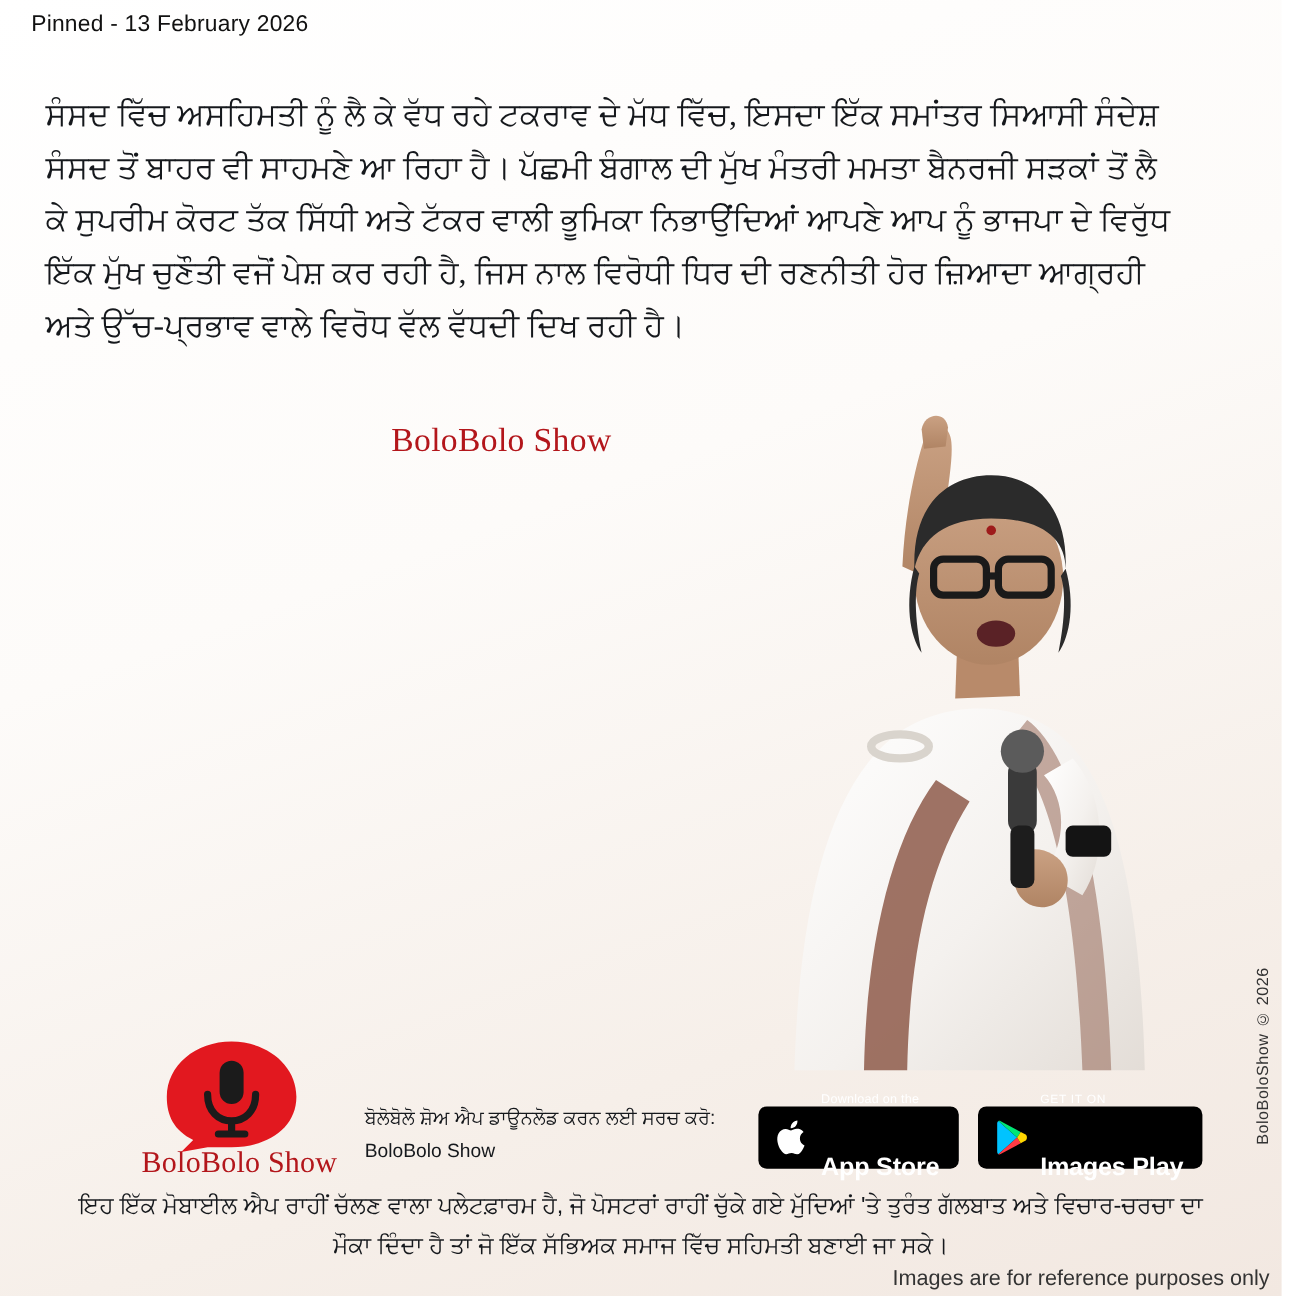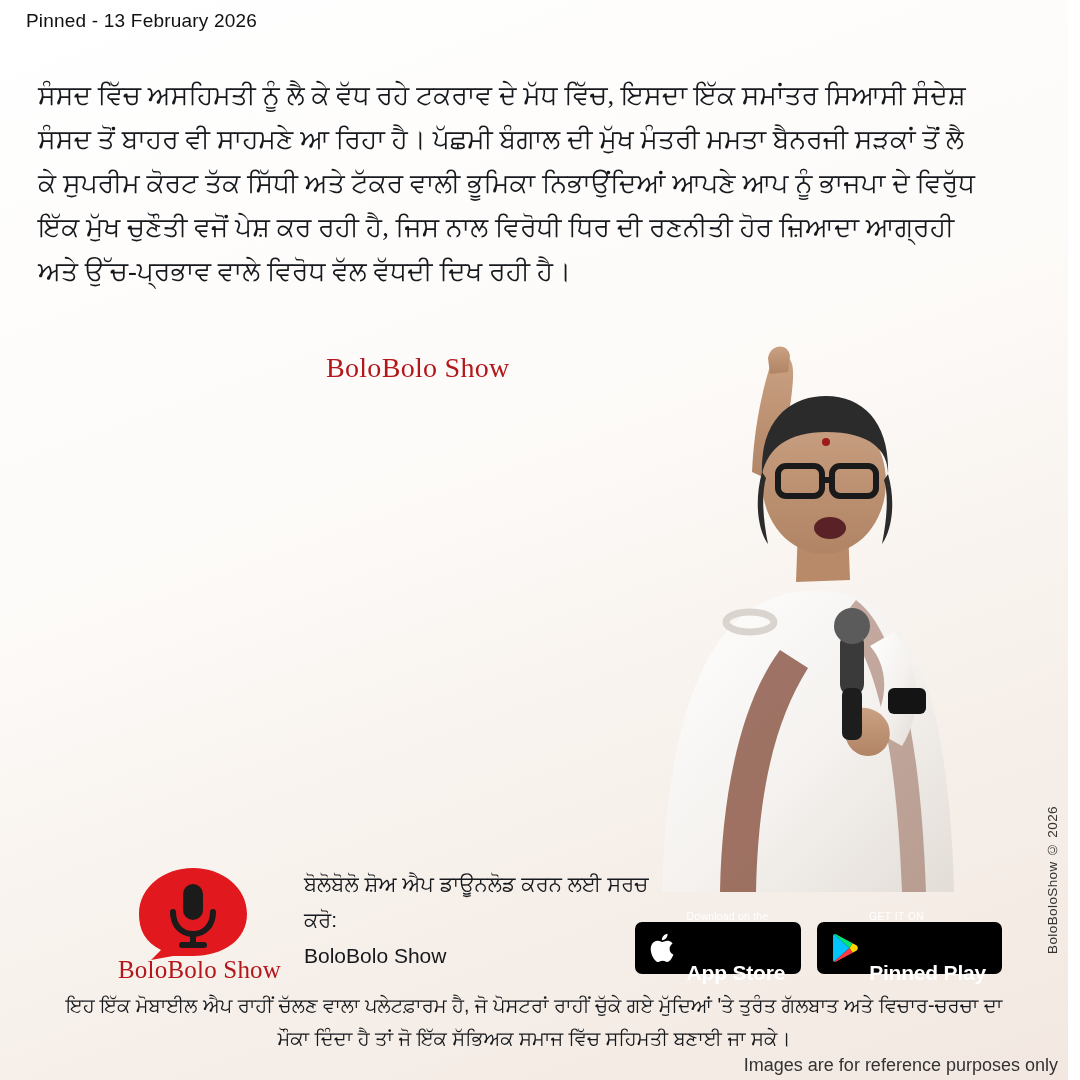--- a/index.html
+++ b/index.html
@@ -84,21 +84,21 @@
     margin-top: -4px;
     white-space: nowrap;
     letter-spacing: 0.2px;
   }
 
   
   .dl-text {
     position: absolute;
     left: 304px; bottom: 106px;
     width: 360px;
-    font-size: 21px;
+    font-size: 16px;
     line-height: 1.72;
     color: #15181c;
   }
   .badges {
     position: absolute;
     right: 66px; bottom: 106px;
     display: flex;
     gap: 16px;
     align-items: flex-end;
   }
@@ -248,21 +248,21 @@
       <span class="glyph">
         <svg viewBox="0 0 30 34" xmlns="http://www.w3.org/2000/svg" aria-hidden="true">
           <path d="M4 3.2 L19.6 17 L4 30.8 C3.4 30.4 3 29.7 3 28.8 V5.2 C3 4.3 3.4 3.6 4 3.2 Z" fill="#00c3ff"></path>
           <path d="M4 3.2 C4.5 2.9 5.2 2.9 5.9 3.3 L22.6 12.3 L19.6 17 Z" fill="#00e676"></path>
           <path d="M4 30.8 L19.6 17 L22.6 21.7 L5.9 30.7 C5.2 31.1 4.5 31.1 4 30.8 Z" fill="#ff3a44"></path>
           <path d="M22.6 12.3 L26.7 14.5 C28.1 15.3 28.1 18.7 26.7 19.5 L22.6 21.7 L19.6 17 Z" fill="#ffd600"></path>
         </svg>
       </span>
       <span class="txt">
         <span class="small-caps">GET IT ON</span>
-        <span class="big">Pinned Play</span>
+        <span class="big">Images Play</span>
       </span>
     </div>
   </div>
 
   <div class="vert-copy">BoloBoloShow © 2026</div>
 
   <div class="footer">ਇਹ ਇੱਕ ਮੋਬਾਈਲ ਐਪ ਰਾਹੀਂ ਚੱਲਣ ਵਾਲਾ ਪਲੇਟਫ਼ਾਰਮ ਹੈ, ਜੋ ਪੋਸਟਰਾਂ ਰਾਹੀਂ ਚੁੱਕੇ ਗਏ ਮੁੱਦਿਆਂ 'ਤੇ ਤੁਰੰਤ ਗੱਲਬਾਤ ਅਤੇ ਵਿਚਾਰ-ਚਰਚਾ ਦਾ ਮੌਕਾ ਦਿੰਦਾ ਹੈ ਤਾਂ ਜੋ ਇੱਕ ਸੱਭਿਅਕ ਸਮਾਜ ਵਿੱਚ ਸਹਿਮਤੀ ਬਣਾਈ ਜਾ ਸਕੇ।</div>
 
   <div class="disclaimer">Images are for reference purposes only</div>
 

